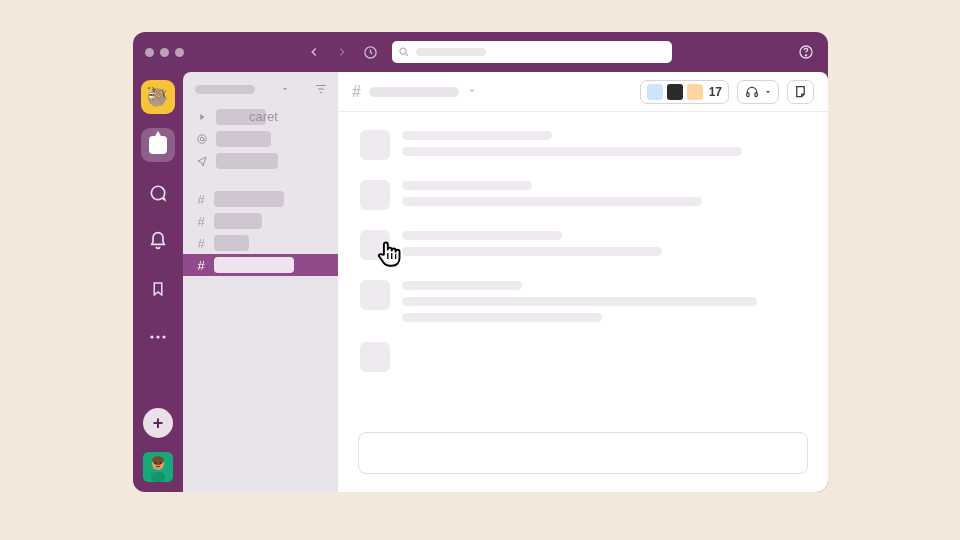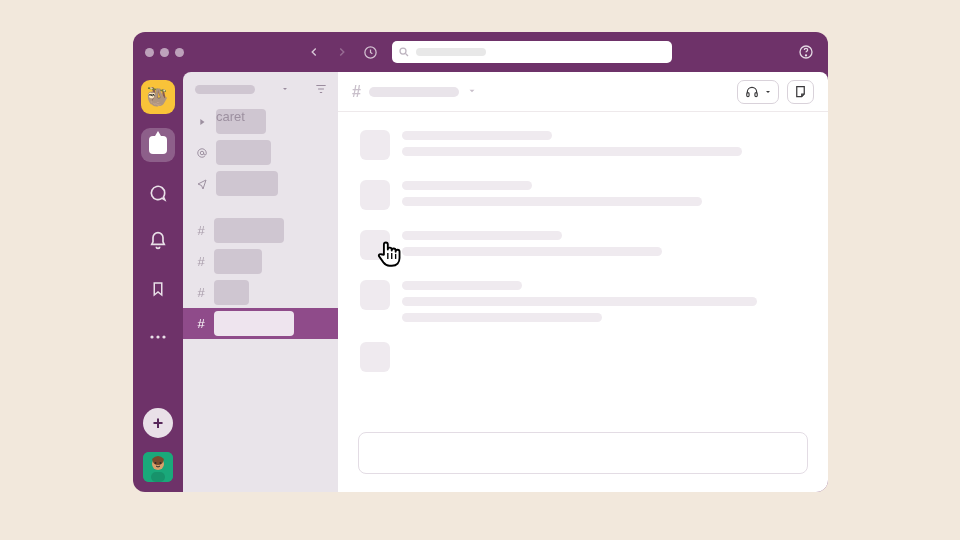--- a/index.html
+++ b/index.html
@@ -94,21 +94,21 @@
     padding: 4px 10px 10px 12px;
   }
   .sb-head .ph { height:9px;width:60px;background:#cfc6d1;border-radius:5px;}
   .sb-head svg { margin-left:auto; color:#9a8b9d;}
   .sb-row {
     display:flex;align-items:center;gap:7px;
     padding: 3px 10px 3px 12px;
     color:#9d90a0;
   }
   .sb-row .ico { width:14px; display:flex;justify-content:center;}
-  .sb-row .ph { height:25px; background:#cfc6d1; border-radius:4px;}
+  .sb-row .ph { height:16px; background:#cfc6d1; border-radius:4px;padding-left:33px;}
   .sb-gap { height:10px;}
   .sb-section { padding:3px 10px 3px 12px;}
   .sb-section .ph{height:8px;width:48px;background:#cfc6d1;border-radius:4px;}
   .sb-row.chan .hash{ font-size:13px; color:#a99dab; font-weight:500;width:12px;text-align:center;}
   .sb-row.chan.sel {
     background:#8f4b8a; color:#fff; border-radius:0;
     margin:0; padding-left:12px;
   }
   .sb-row.chan.sel .hash{color:#fff;}
   .sb-row.chan.sel .ph{background:rgba(255,255,255,.85);}
@@ -308,20 +308,26 @@
     </div>
 
     <div class="main">
       <div class="chan-head">
         <span class="hash">#</span>
         <span class="ph"></span>
         <span class="chev"><svg width="10" height="10" viewBox="0 0 24 24" fill="currentColor">
               <path d="M6 9l6 6 6-6z"></path>
             </svg></span>
         <span class="flex"></span>
+        <div class="pill members">
+          <span class="face f1"></span>
+          <span class="face f2"></span>
+          <span class="face f3"></span>
+          <span class="cnt">17</span>
+        </div>
         <div class="pill">
           <svg width="16" height="14" viewBox="0 0 24 24" fill="none" stroke="#3b3a3c" stroke-width="2">
               <path d="M4 14v-2a8 8 0 0116 0v2"></path>
               <rect x="3" y="13" width="4" height="7" rx="2"></rect>
               <rect x="17" y="13" width="4" height="7" rx="2"></rect>
             </svg>
           <svg width="8" height="8" viewBox="0 0 24 24" fill="#3b3a3c">
               <path d="M6 9l6 6 6-6z"></path>
             </svg>
         </div>

